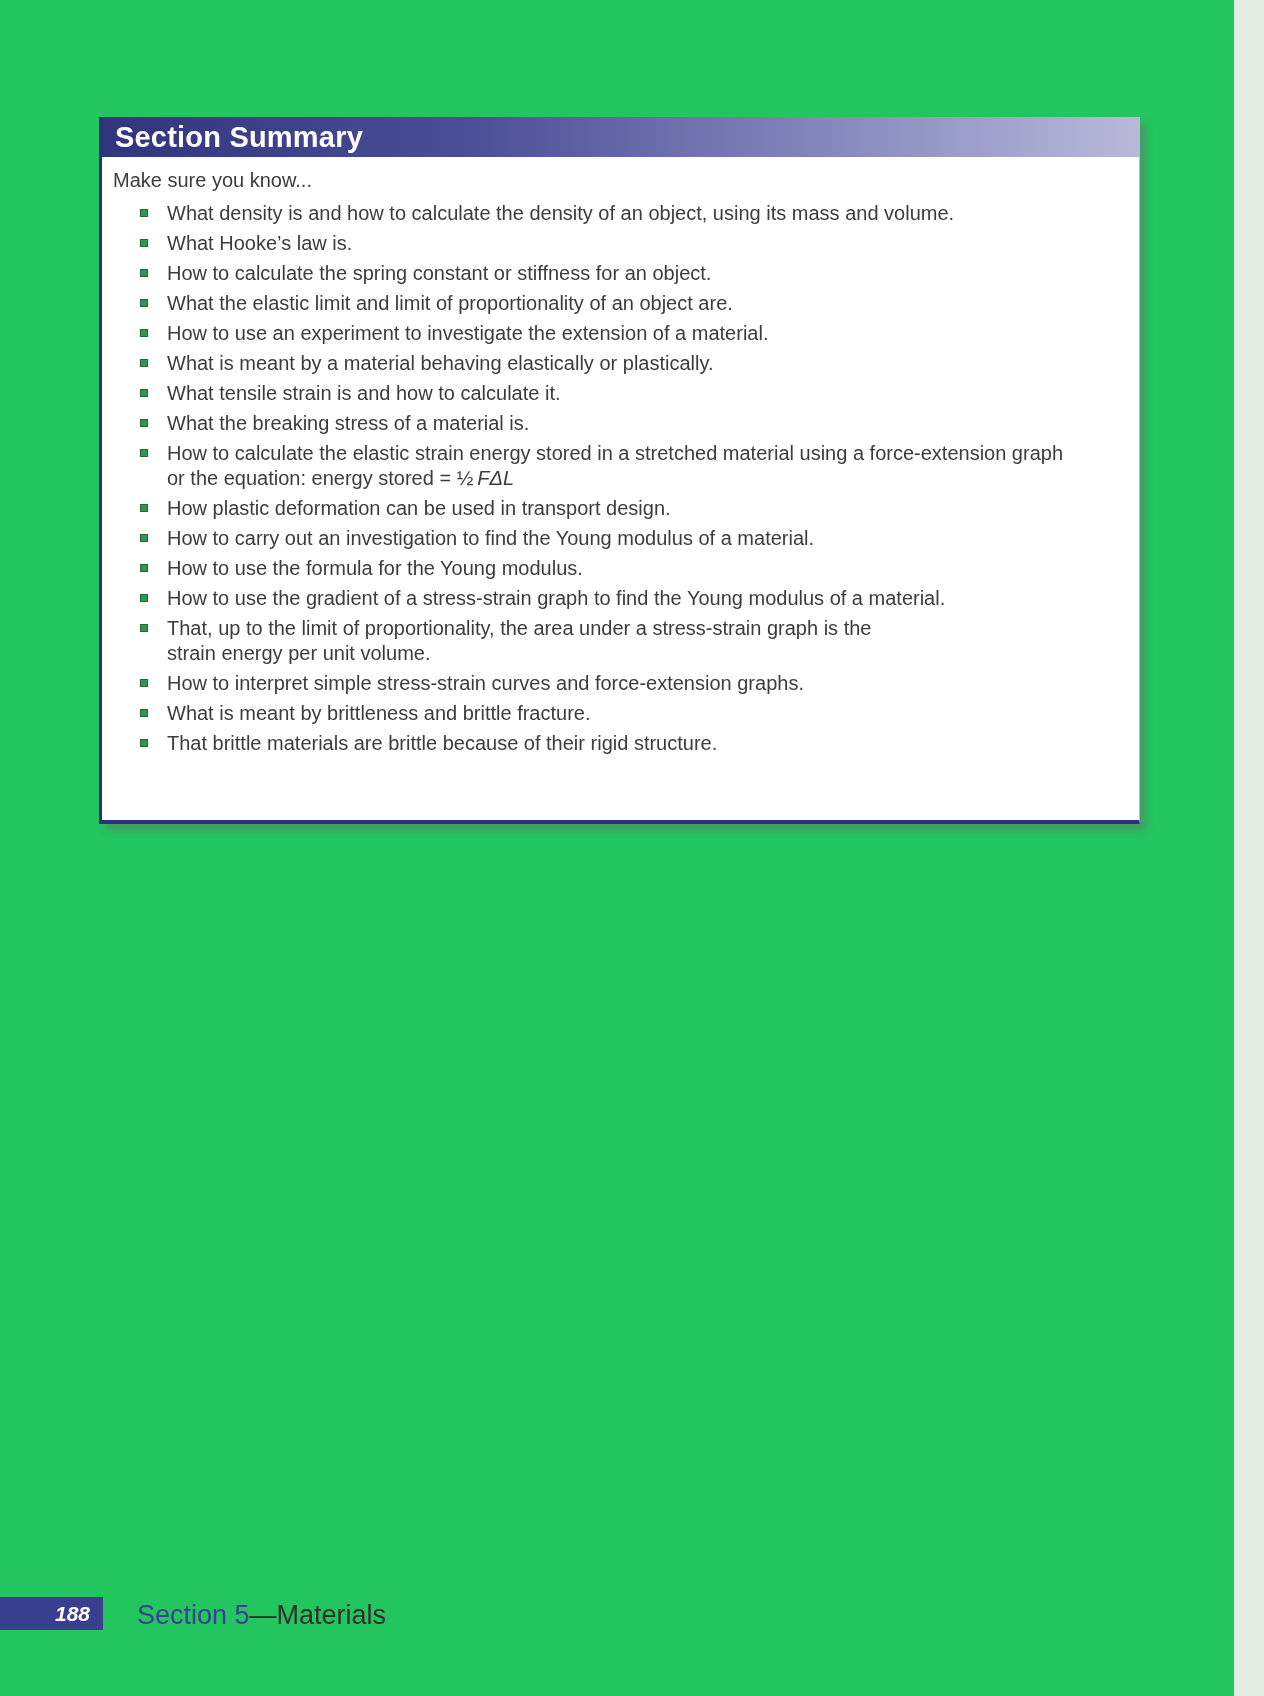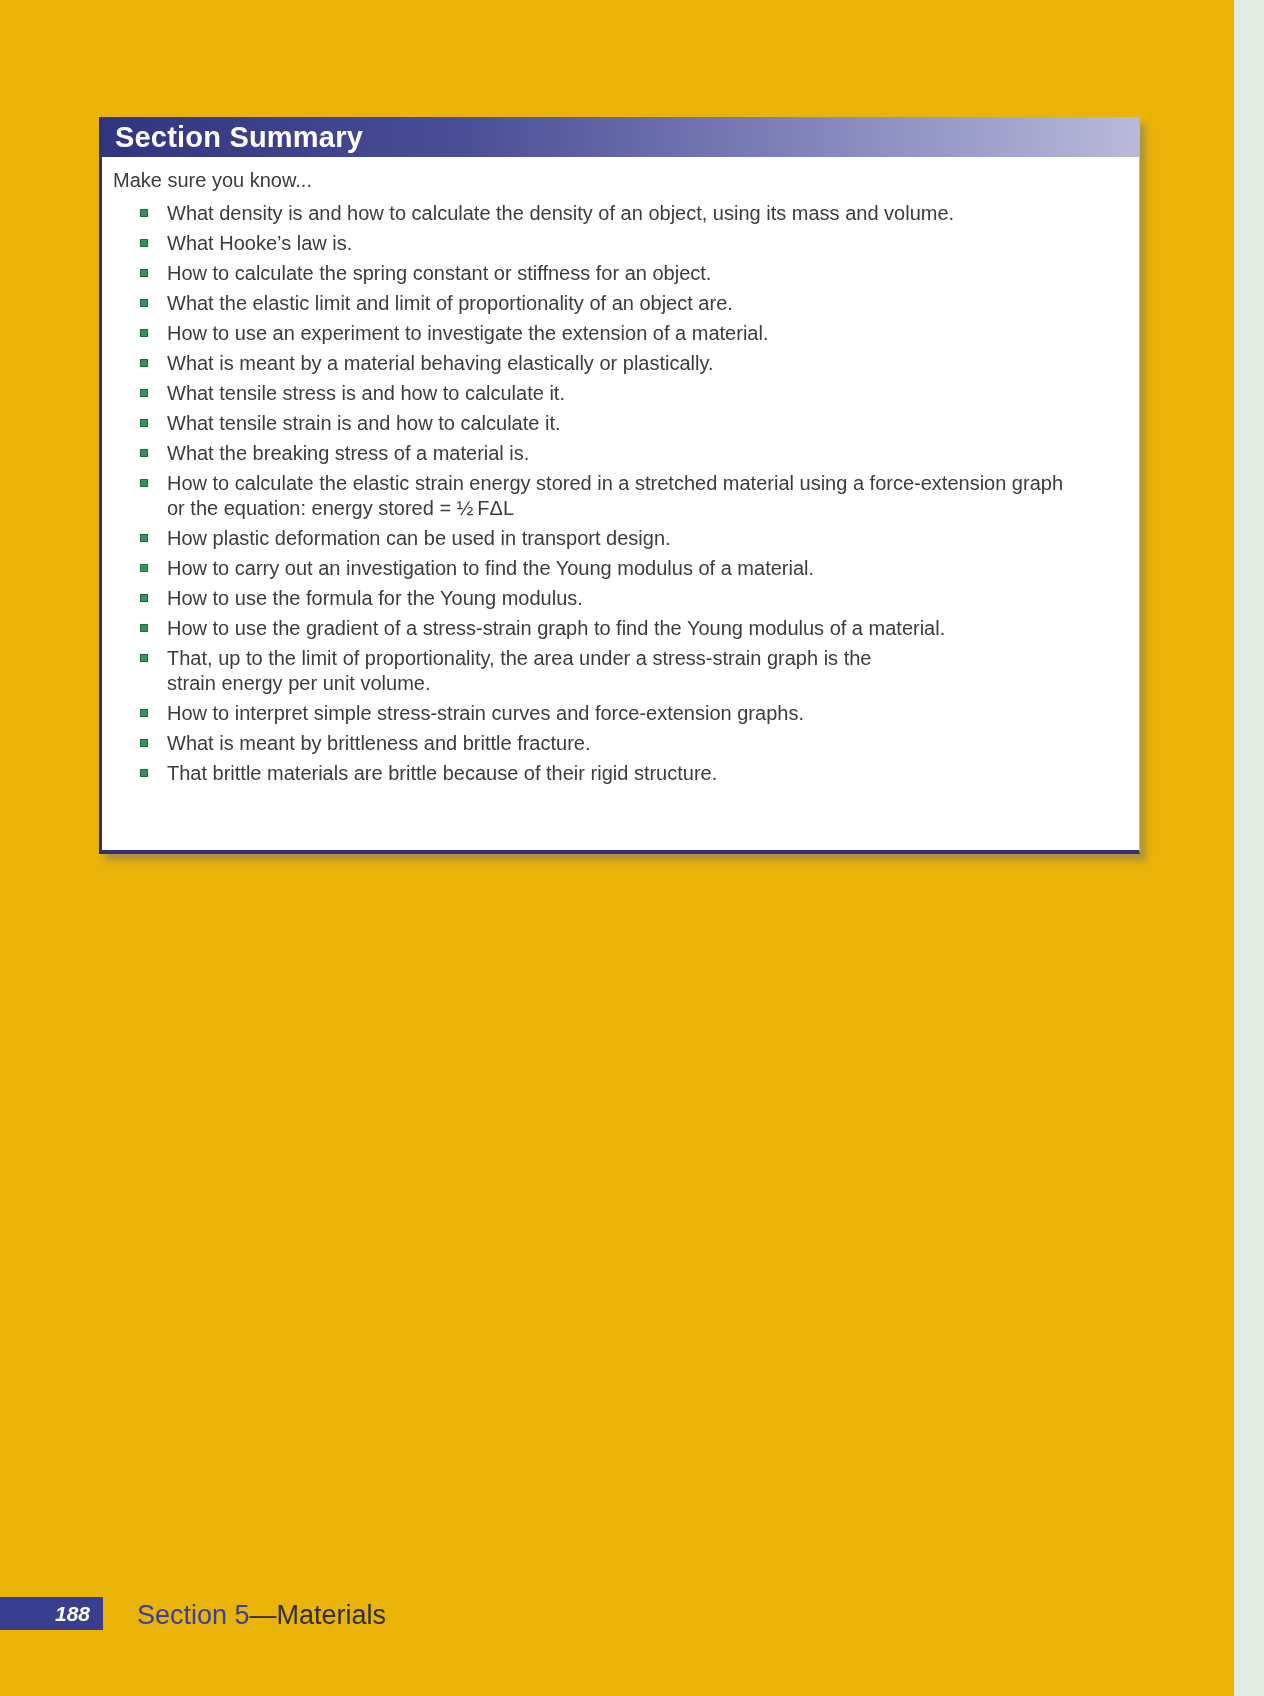--- a/index.html
+++ b/index.html
@@ -2,21 +2,21 @@
 <html><head>
 <meta charset="utf-8">
 <style>
   html, body { margin: 0; padding: 0; }
   body { background: #ffffff; }
 
   .page {
     position: relative;
     width: 1264px;
     height: 1696px;
-    background: #eab308;
+    background: #22c55e;
     overflow: hidden;
     font-family: "Liberation Sans", sans-serif;
   }
 
   
   .edge-strip {
     position: absolute;
     top: 0; right: 0;
     width: 30px; height: 100%;
     background: #e4ede4;
@@ -76,21 +76,21 @@
   ul.summary-list li .bullet {
     position: absolute;
     left: 19px;
     top: 8px;
     width: 8px;
     height: 8px;
     background: #2e9558;
     border: 1px solid #1e6b3e;
     box-sizing: border-box;
   }
-  .formula { }
+  .formula { font-style: italic; }
 
   
   .page-num-badge {
     position: absolute;
     left: 0; top: 1597px;
     width: 103px; height: 33px;
     background: #393e8f;
     display: flex;
     align-items: center;
     justify-content: flex-end;
@@ -130,21 +130,21 @@
     </div>
     <div class="box-body">
       <p class="intro">Make sure you know...</p>
       <ul class="summary-list" id="summary-list">
           <li><span class="bullet"></span><span class="item-text">What density is and how to calculate the density of an object, using its mass and volume.</span></li>
           <li><span class="bullet"></span><span class="item-text">What Hooke’s law is.</span></li>
           <li><span class="bullet"></span><span class="item-text">How to calculate the spring constant or stiffness for an object.</span></li>
           <li><span class="bullet"></span><span class="item-text">What the elastic limit and limit of proportionality of an object are.</span></li>
           <li><span class="bullet"></span><span class="item-text">How to use an experiment to investigate the extension of a material.</span></li>
           <li><span class="bullet"></span><span class="item-text">What is meant by a material behaving elastically or plastically.</span></li>
-          <li><span class="bullet"></span><span class="item-text">What tensile stress is and how to calculate it.</span></li>
+          <li><span class="bullet"></span></li>
           <li><span class="bullet"></span><span class="item-text">What tensile strain is and how to calculate it.</span></li>
           <li><span class="bullet"></span><span class="item-text">What the breaking stress of a material is.</span></li>
           <li><span class="bullet"></span><span class="item-text">How to calculate the elastic strain energy stored in a stretched material using a force-extension graph<br>or the equation: energy stored = ½ <span class="formula">FΔL</span></span></li>
           <li><span class="bullet"></span><span class="item-text">How plastic deformation can be used in transport design.</span></li>
           <li><span class="bullet"></span><span class="item-text">How to carry out an investigation to find the Young modulus of a material.</span></li>
           <li><span class="bullet"></span><span class="item-text">How to use the formula for the Young modulus.</span></li>
           <li><span class="bullet"></span><span class="item-text">How to use the gradient of a stress-strain graph to find the Young modulus of a material.</span></li>
           <li><span class="bullet"></span><span class="item-text">That, up to the limit of proportionality, the area under a stress-strain graph is the<br>strain energy per unit volume.</span></li>
           <li><span class="bullet"></span><span class="item-text">How to interpret simple stress-strain curves and force-extension graphs.</span></li>
           <li><span class="bullet"></span><span class="item-text">What is meant by brittleness and brittle fracture.</span></li>

